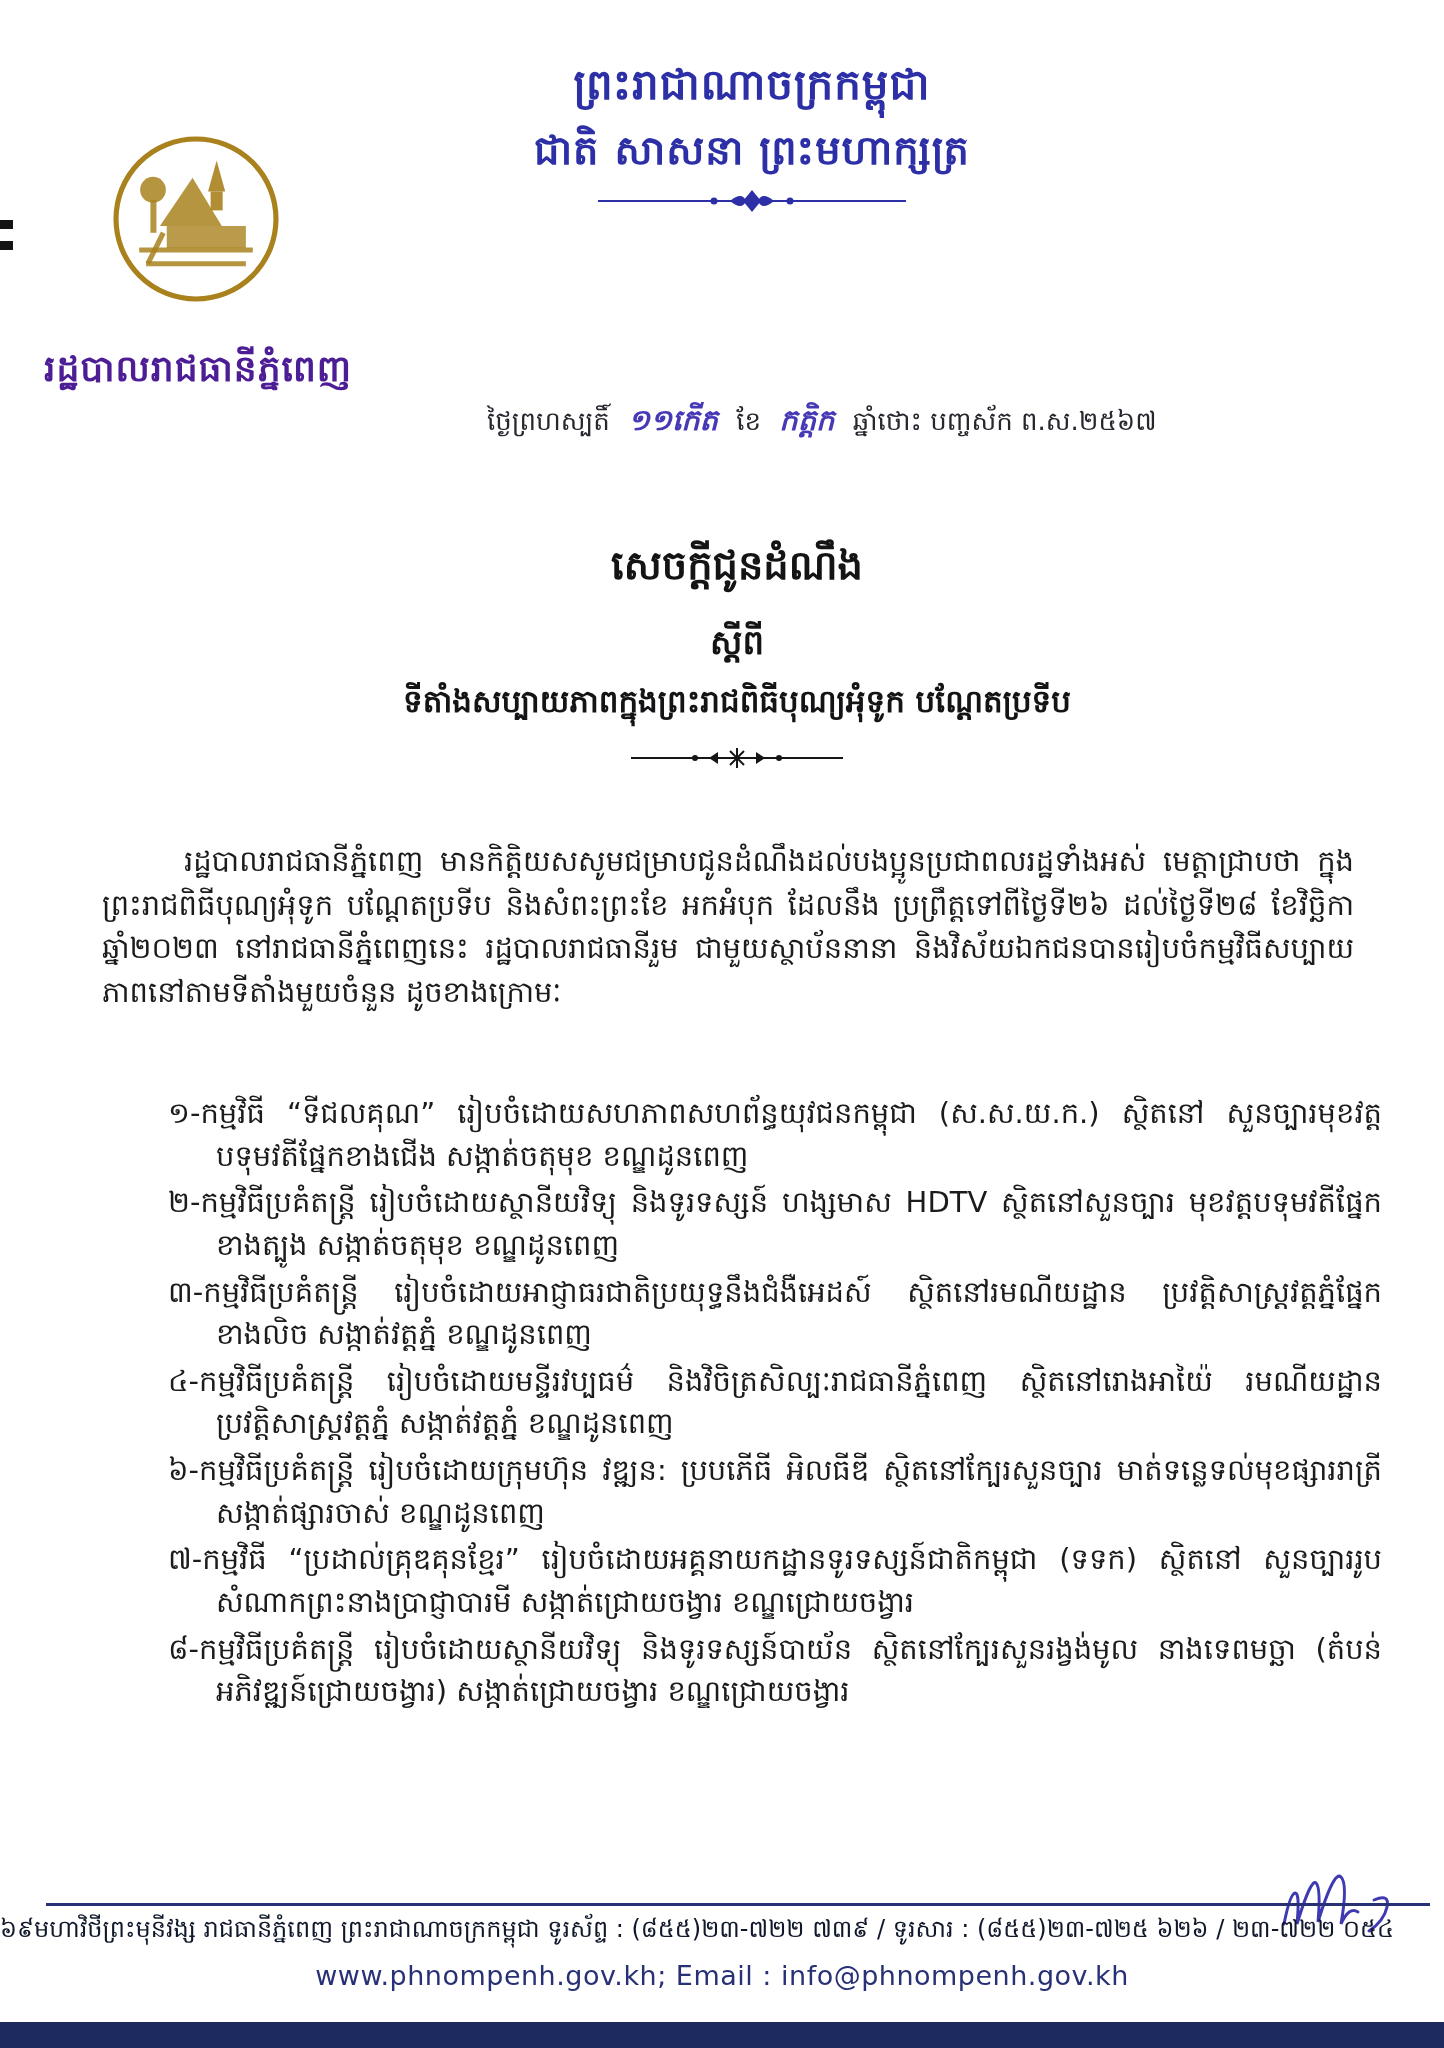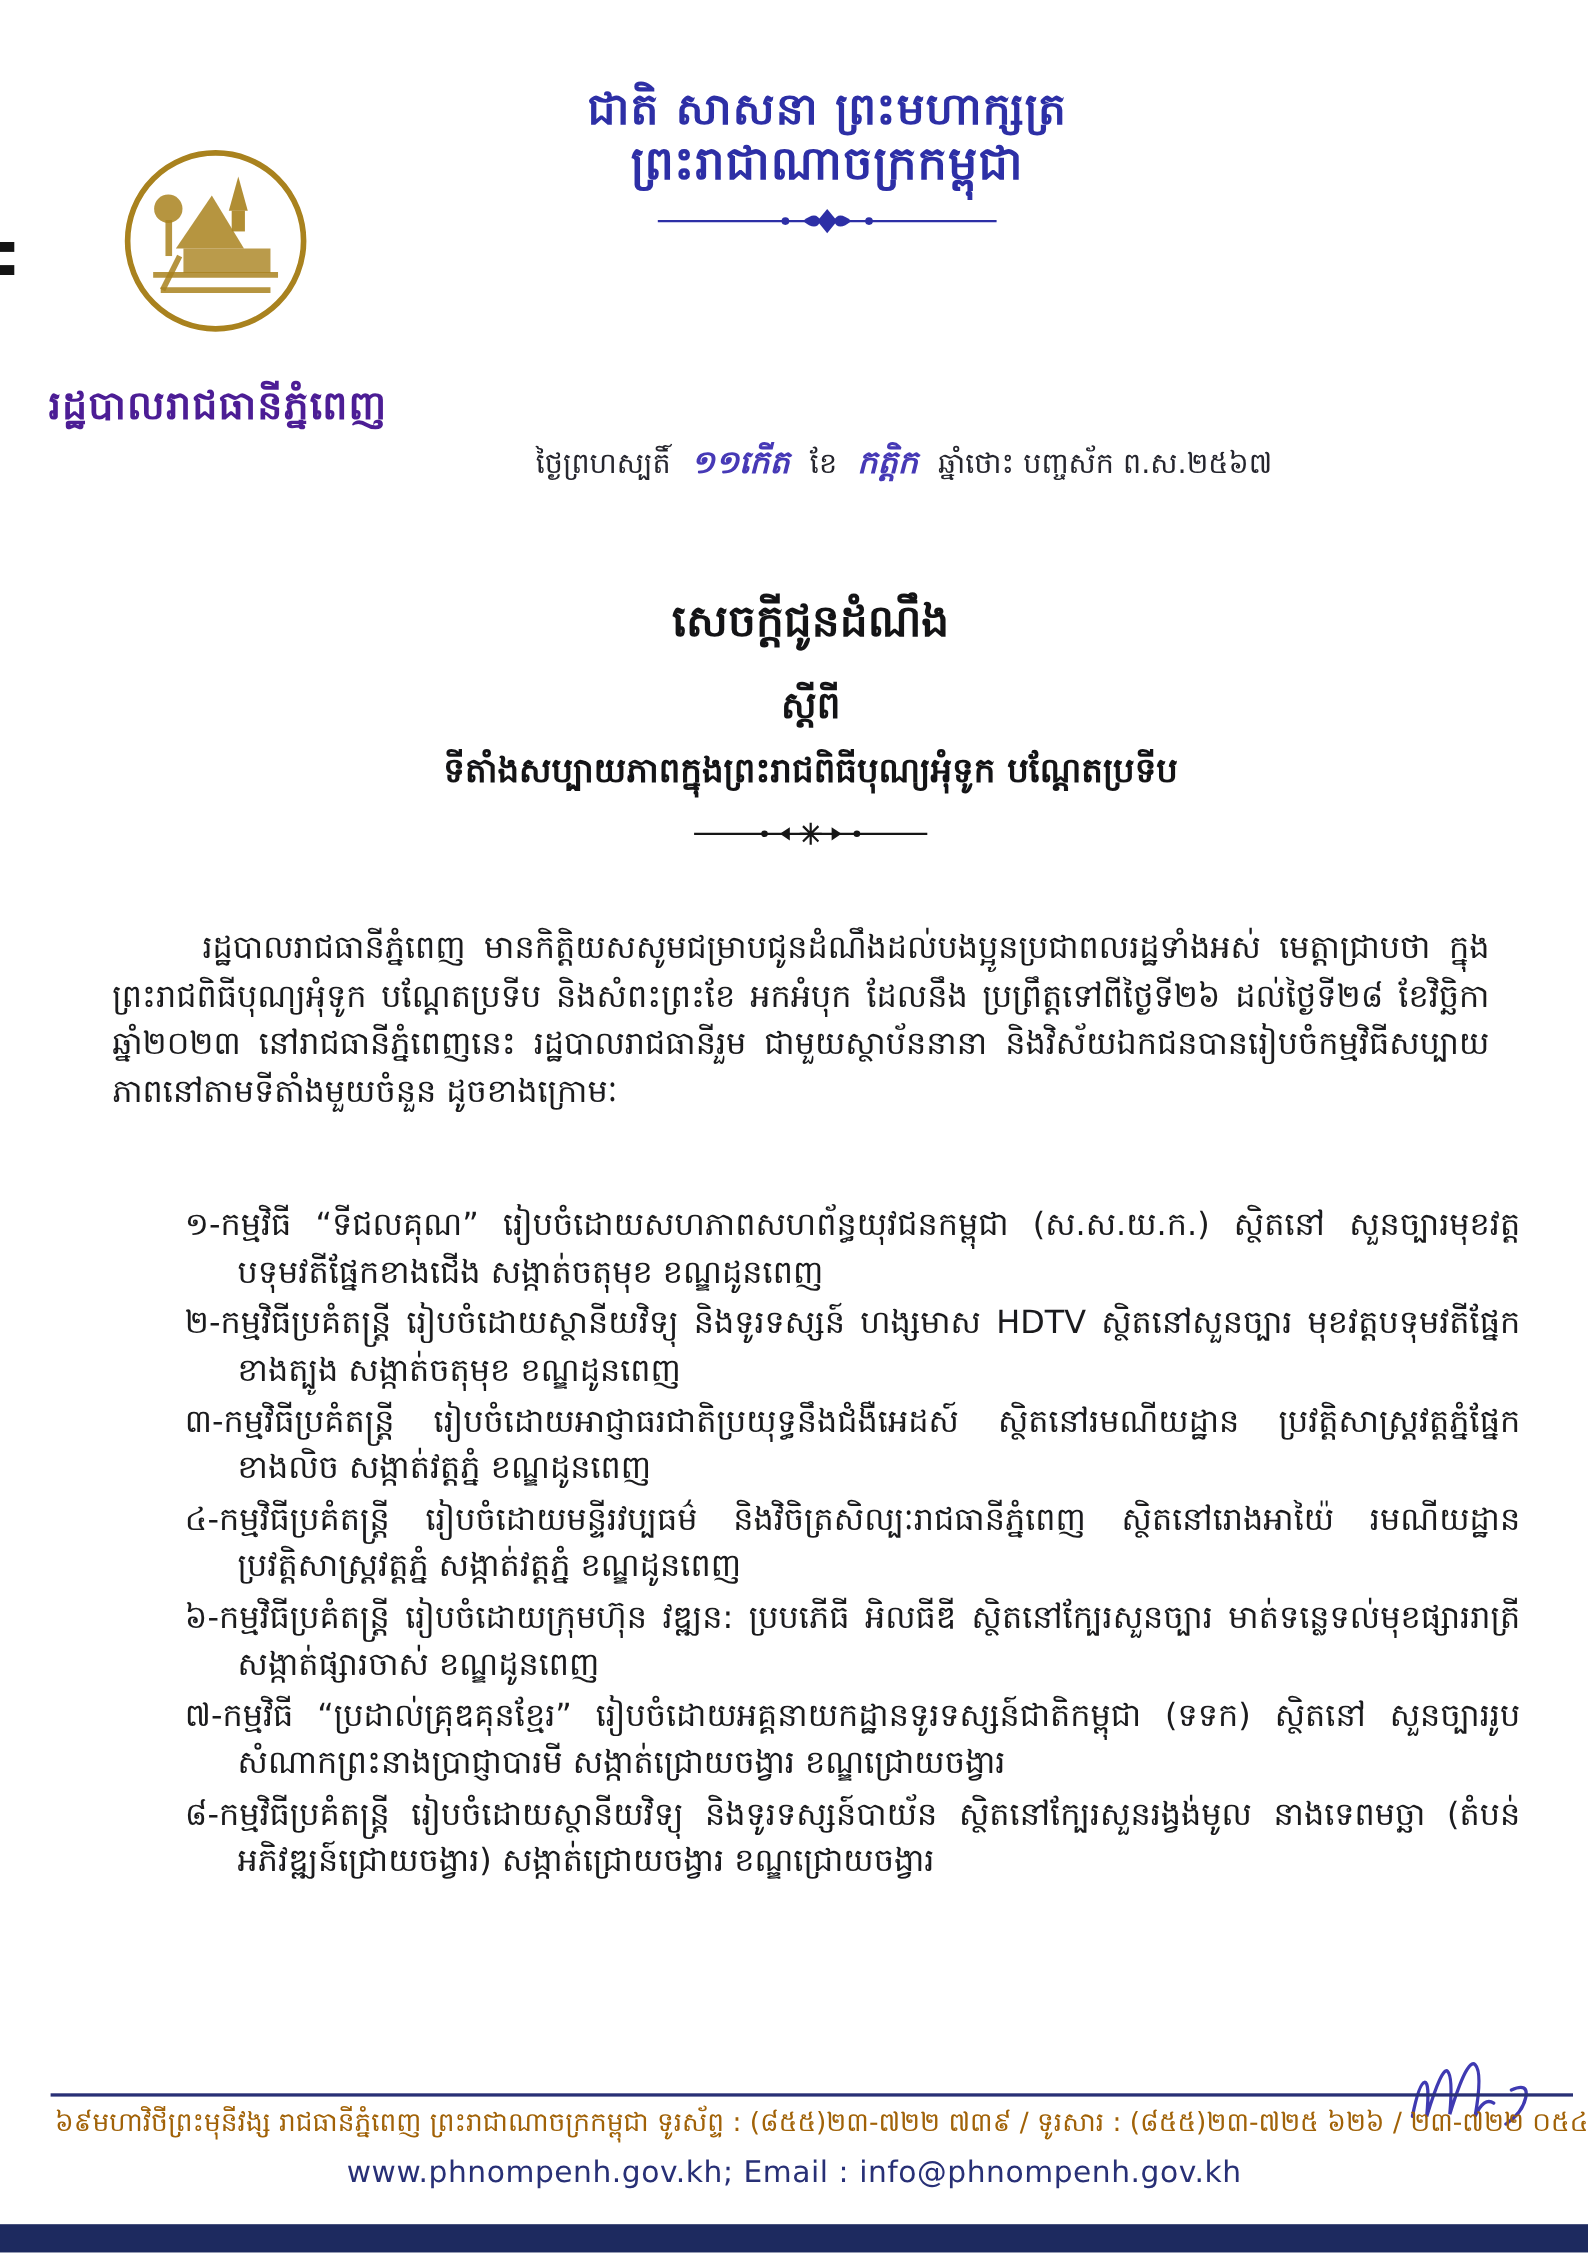--- a/index.html
+++ b/index.html
@@ -56,35 +56,35 @@
     font-size:29px;line-height:1.47;
   }
   .list-item{
     padding-left:48px;text-indent:-48px;
     text-align:justify;margin-bottom:4px;
   }
 
   
   .signature{position:absolute;right:48px;top:1872px;width:120px;height:70px;}
   .footer-rule{position:absolute;left:46px;right:14px;top:1903px;height:3px;background:#283076;}
-  .footer-line1{position:absolute;left:0;right:0;top:1914px;text-align:right;font-size:24px;color:#a16207;}
+  .footer-line1{position:absolute;left:0;right:0;top:1914px;text-align:left;font-size:24px;color:#0f172a;}
   .footer-line2{position:absolute;left:0;right:0;top:1960px;text-align:center;font-size:27px;color:#283076;letter-spacing:.5px;}
   .bottom-bar{position:absolute;left:0;right:0;bottom:0;height:26px;background:#1d2a5f;}
 </style>
 </head>
 <body>
 
 <div class="page">
 
   <div class="edge-mark m1"></div>
   <div class="edge-mark m2"></div>
 
   <div class="header-block">
+    <div class="kingdom-line l1">ព្រះរាជាណាចក្រកម្ពុជា</div>
     <div class="kingdom-line l2">ជាតិ សាសនា ព្រះមហាក្សត្រ</div>
-    <div class="kingdom-line l1">ព្រះរាជាណាចក្រកម្ពុជា</div>
     <div class="header-flourish">
       <svg width="320" height="30" viewBox="0 0 320 30">
         <line x1="6" y1="15" x2="314" y2="15" stroke="#2d2fa6" stroke-width="2"></line>
         <path d="M160 4 l9 11 -9 11 -9 -11 z" fill="#2d2fa6"></path>
         <path d="M138 15 q12 -10 16 0 q-4 10 -16 0 z" fill="#2d2fa6"></path>
         <path d="M182 15 q-12 -10 -16 0 q4 10 16 0 z" fill="#2d2fa6"></path>
         <circle cx="122" cy="15" r="3.5" fill="#2d2fa6"></circle>
         <circle cx="198" cy="15" r="3.5" fill="#2d2fa6"></circle>
       </svg>
     </div>

